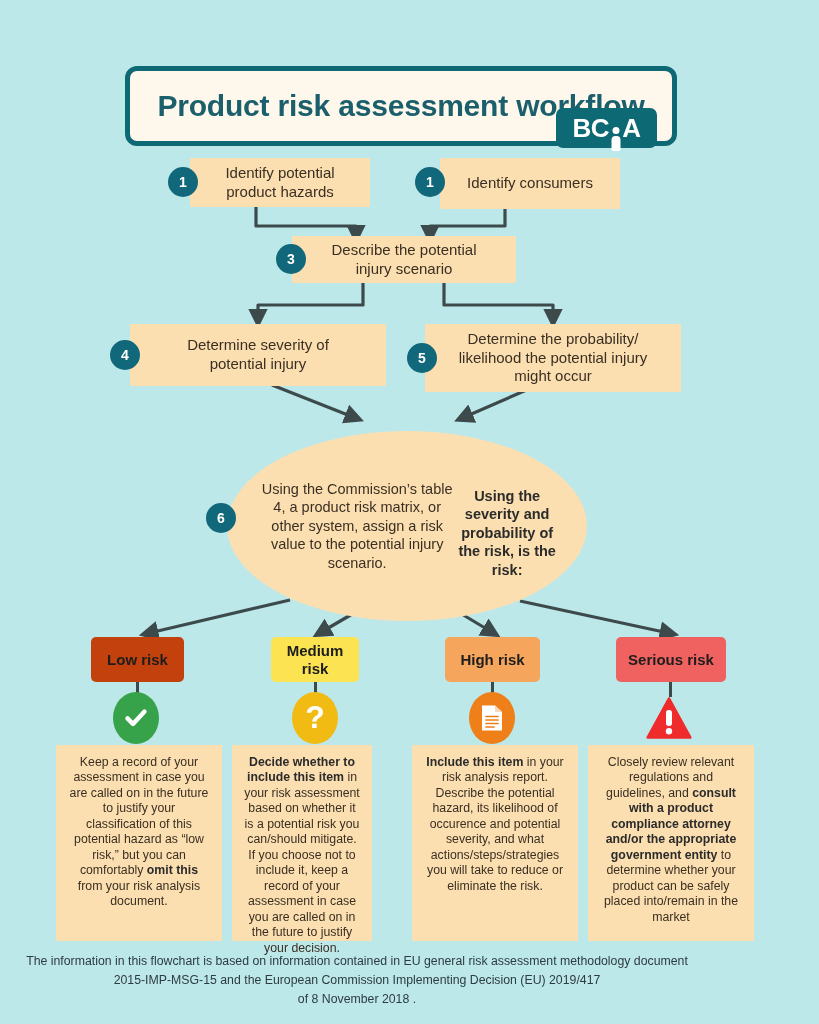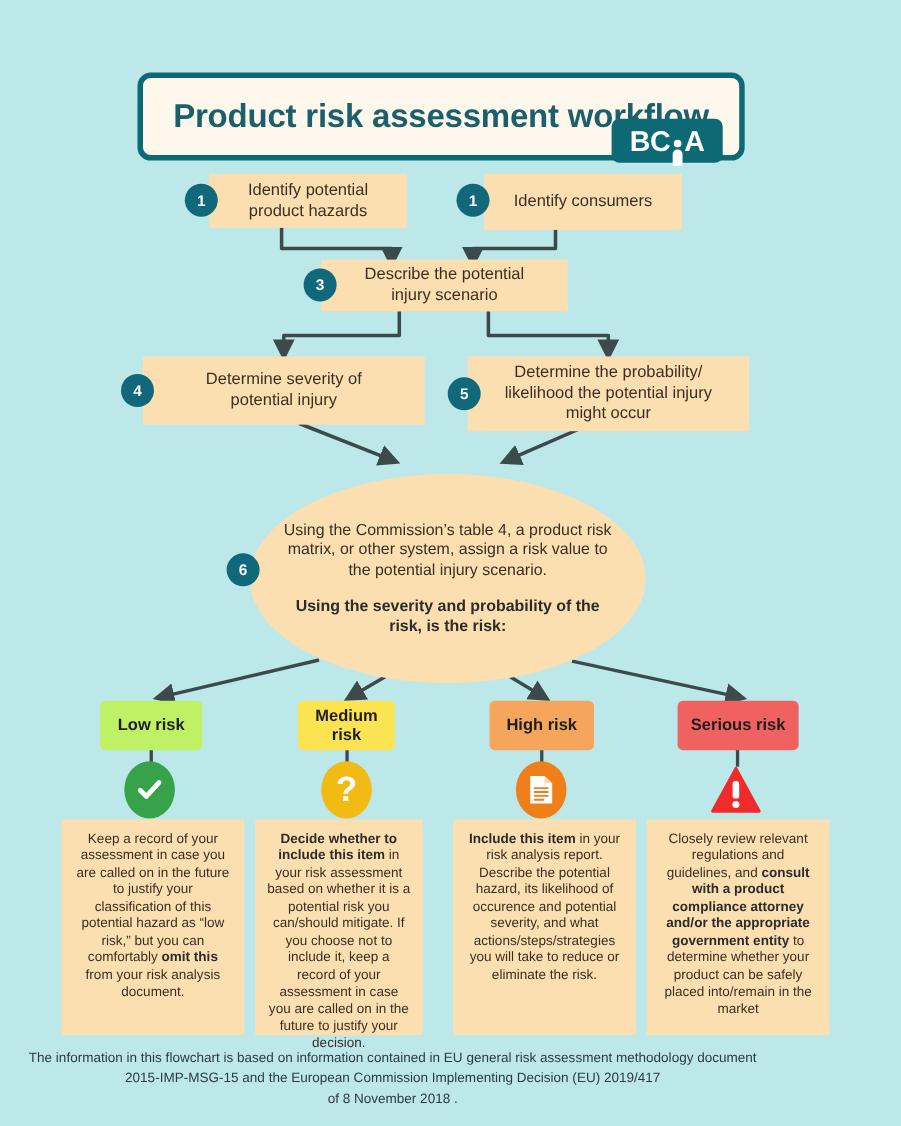--- a/index.html
+++ b/index.html
@@ -118,23 +118,23 @@
   }
   
   #decision-ellipse {
     position: absolute;
     left: 227px; top: 431px;
     width: 360px; height: 190px;
     background: #fcdfb0;
     border-radius: 50%;
     z-index: 2;
     display: flex;
-    flex-direction: column;
-    align-items: center;
-    justify-content: center;
+    flex-direction: row;
+    align-items: center;
+    justify-content: space-between;
     text-align: center;
     padding: 0 30px;
     box-sizing: border-box;
   }
   #decision-ellipse .para {
     font-size: 14.5px;
     line-height: 1.28;
     color: #3a2f23;
   }
   #decision-ellipse .question {
@@ -308,21 +308,21 @@
   </div>
 
   <div id="decision-ellipse">
     <div class="para">Using the Commission’s table 4, a product risk matrix, or other system, assign a risk value to the potential injury scenario.</div>
     <div class="question">Using the severity and probability of the risk, is the risk:</div>
   </div>
   <div class="step-badge" style="left:206px; top:503px;">
     <span>6</span>
   </div>
 
-  <div class="risk-pill" style="left:91px; top:637px; width:93px; height:45px; background:#bef264;">
+  <div class="risk-pill" style="left:91px; top:637px; width:93px; height:45px; background:#c2410c;">
     <div>
       <div>Low risk</div>
     </div>
   </div>
   <div class="icon-stem" style="left:136px; top:681px; height:16px;"></div>
   <div class="risk-icon" style="left:113px; top:692px; background:#36a34a;">
     <svg width="26" height="26" viewBox="0 0 26 26" aria-hidden="true">
       <path d="M4.5,13.4 L10,19 L21.5,6.5" fill="none" stroke="#ffffff" stroke-width="4.4" stroke-linecap="round" stroke-linejoin="round"></path>
     </svg>
   </div>
@@ -333,21 +333,21 @@
   <div class="risk-pill" style="left:271px; top:637px; width:88px; height:45px; background:#fbe352;">
     <div>
       <div>Medium</div>
       <div>risk</div>
     </div>
   </div>
   <div class="icon-stem" style="left:314px; top:681px; height:16px;"></div>
   <div class="risk-icon" style="left:292px; top:692px; background:#f2bb14; color:#ffffff; font-size:32px; font-weight:bold; font-family:'Liberation Sans', sans-serif;">
     <span style="line-height:1; margin-top:-2px;">?</span>
   </div>
-  <div class="detail-card" style="left:232px; top:745px; width:152px; height:196px;">
+  <div class="detail-card" style="left:232px; top:745px; width:140px; height:196px;">
     <span><b>Decide whether to include this item</b> in your risk assessment based on whether it is a potential risk you can/should mitigate. If you choose not to include it, keep a record of your assessment in case you are called on in the future to justify your decision.</span>
   </div>
 
   <div class="risk-pill" style="left:445px; top:637px; width:95px; height:45px; background:#f5a55c;">
     <div>
       <div>High risk</div>
     </div>
   </div>
   <div class="icon-stem" style="left:491px; top:681px; height:16px;"></div>
   <div class="risk-icon" style="left:469px; top:692px; background:#ef7f18;">

